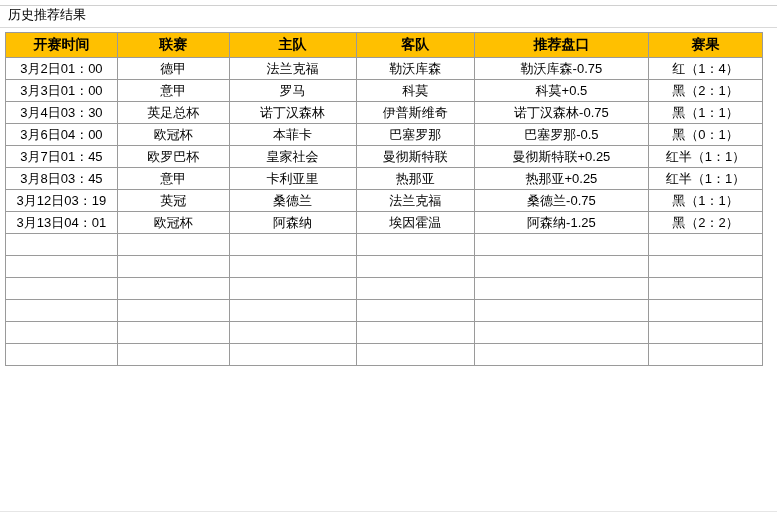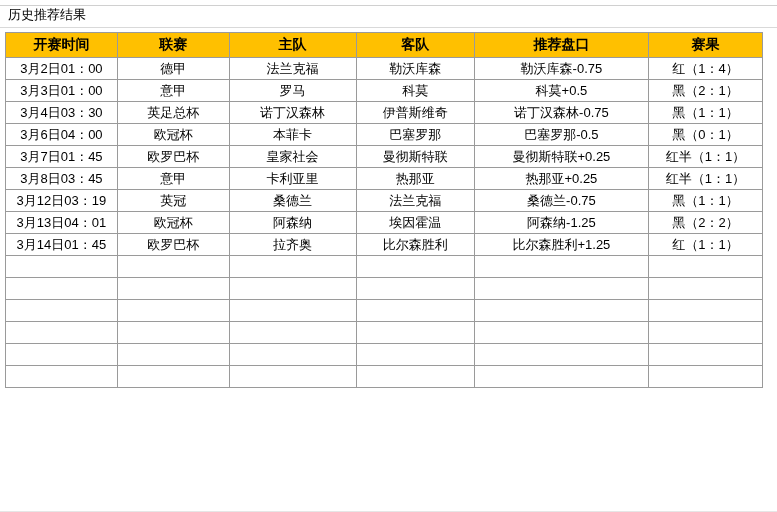--- a/index.html
+++ b/index.html
@@ -168,28 +168,20 @@
           <td class="res-black">黑（1：1）</td>
         </tr>
         <tr>
           <td>3月13日04：01</td>
           <td>欧冠杯</td>
           <td>阿森纳</td>
           <td>埃因霍温</td>
           <td>阿森纳-1.25</td>
           <td class="res-black">黑（2：2）</td>
         </tr>
-        <tr>
-          <td>3月14日01：45</td>
-          <td>欧罗巴杯</td>
-          <td>拉齐奥</td>
-          <td>比尔森胜利</td>
-          <td>比尔森胜利+1.25</td>
-          <td class="res-red">红（1：1）</td>
-        </tr>
         <tr class="empty-row">
           <td>&nbsp;</td>
           <td>&nbsp;</td>
           <td>&nbsp;</td>
           <td>&nbsp;</td>
           <td>&nbsp;</td>
           <td>&nbsp;</td>
         </tr>
         <tr class="empty-row">
           <td>&nbsp;</td>

